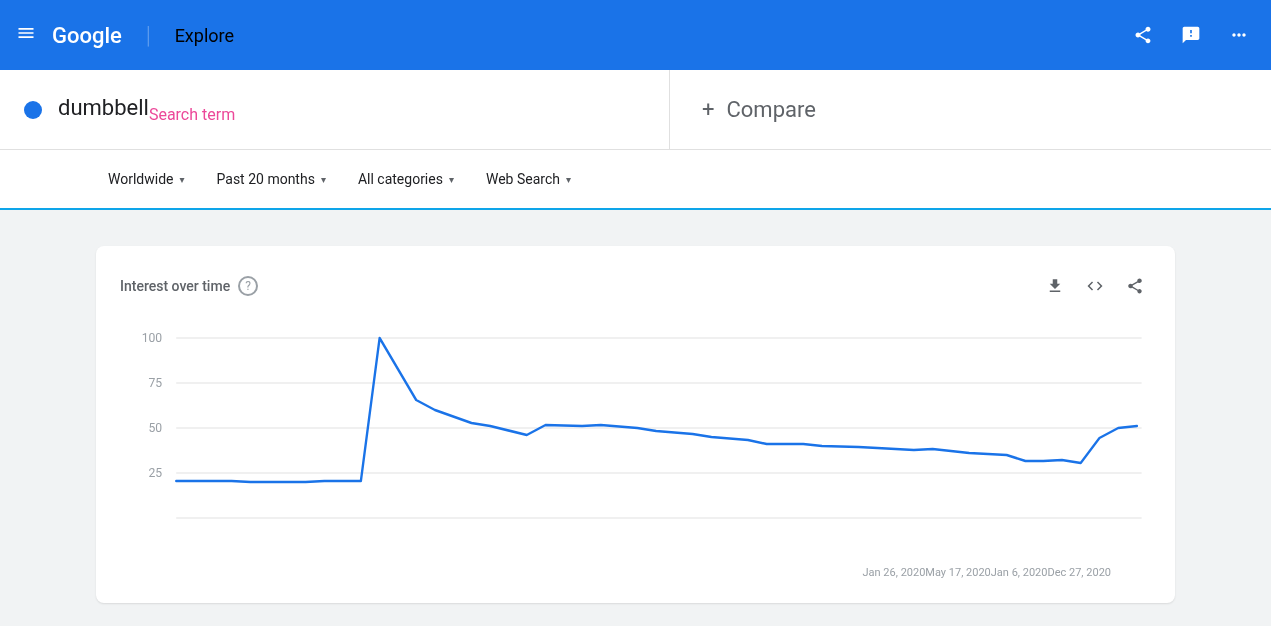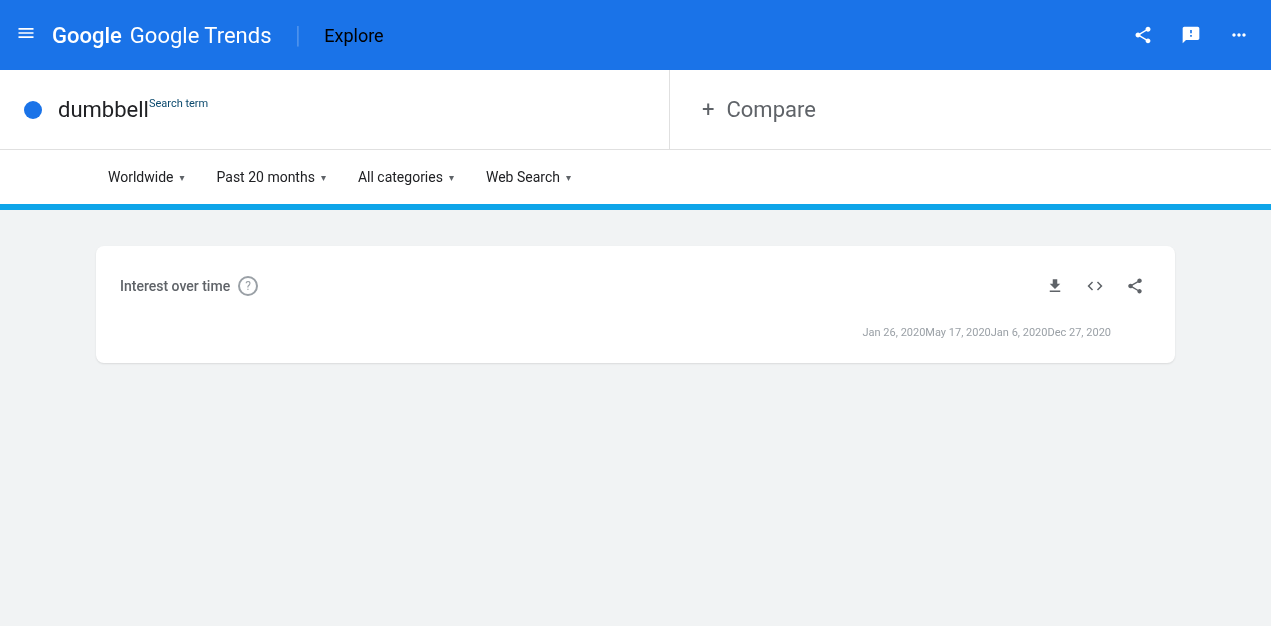--- a/index.html
+++ b/index.html
@@ -50,35 +50,35 @@
     .search-dot {
       width: 18px;
       height: 18px;
       border-radius: 50%;
       background: #1a73e8;
       margin-right: 16px;
       flex-shrink: 0;
     }
     .search-term-text { display: flex; }
     .search-term-name { font-size: 22px; font-weight: 400; color: #202124; }
-    .search-term-label { font-size: 11px; color: #0c4a6e; margin-top: 0; }
+    .search-term-label { font-size: 16px; color: #ec4899; margin-top: 10px; }
     .compare-box {
       flex: 1;
       display: flex;
       align-items: center;
       padding: 16px 32px;
       cursor: pointer;
     }
     .compare-plus { font-size: 22px; color: #5f6368; margin-right: 12px; }
     .compare-text { font-size: 22px; color: #5f6368; }
 
     
     .filters-bar {
       background: white;
-      border-bottom: 6px solid #0ea5e9;
+      border-bottom: 2px solid #0ea5e9;
       display: flex;
       align-items: center;
       padding: 0 96px;
       height: 60px;
       gap: 8px;
     }
     .filter-btn {
       display: flex;
       align-items: center;
       gap: 6px;
@@ -166,21 +166,20 @@
 <header class="header">
   <span class="header-menu-icon">
     <svg width="20" height="20" viewBox="0 0 24 24" fill="white">
       <path d="M3 18h18v-2H3v2zm0-5h18v-2H3v2zm0-7v2h18V6H3z"></path>
     </svg>
   </span>
   <div class="header-logo">
     <span style="font-size:22px; font-weight:500;">
       <span style="color:#fff;">G</span><span style="color:#fff;">o</span><span style="color:#fff;">o</span><span style="color:#fff;">g</span><span style="color:#fff;">l</span><span style="color:#fff;">e</span>
     </span>
-    <span style="color:white; font-size:22px; margin-left:4px;">Google Trends</span>
   </div>
   <span class="header-divider">|</span>
   <span class="header-explore">Explore</span>
   <div class="header-spacer"></div>
   <div class="header-icons">
     <div class="header-icon-btn">
       <svg width="20" height="20" viewBox="0 0 24 24" fill="white">
         <path d="M18 16.08c-.76 0-1.44.3-1.96.77L8.91 12.7c.05-.23.09-.46.09-.7s-.04-.47-.09-.7l7.05-4.11c.54.5 1.25.81 2.04.81 1.66 0 3-1.34 3-3s-1.34-3-3-3-3 1.34-3 3c0 .24.04.47.09.7L8.04 9.81C7.5 9.31 6.79 9 6 9c-1.66 0-3 1.34-3 3s1.34 3 3 3c.79 0 1.5-.31 2.04-.81l7.12 4.16c-.05.21-.08.43-.08.65 0 1.61 1.31 2.92 2.92 2.92s2.92-1.31 2.92-2.92-1.31-2.92-2.92-2.92z"></path>
       </svg>
     </div>
@@ -249,20 +248,76 @@
           </svg>
         </div>
         <div class="chart-action-btn">
           <svg width="18" height="18" viewBox="0 0 24 24" fill="#5f6368">
             <path d="M18 16.08c-.76 0-1.44.3-1.96.77L8.91 12.7c.05-.23.09-.46.09-.7s-.04-.47-.09-.7l7.05-4.11c.54.5 1.25.81 2.04.81 1.66 0 3-1.34 3-3s-1.34-3-3-3-3 1.34-3 3c0 .24.04.47.09.7L8.04 9.81C7.5 9.31 6.79 9 6 9c-1.66 0-3 1.34-3 3s1.34 3 3 3c.79 0 1.5-.31 2.04-.81l7.12 4.16c-.05.21-.08.43-.08.65 0 1.61 1.31 2.92 2.92 2.92s2.92-1.31 2.92-2.92-1.31-2.92-2.92-2.92z"></path>
           </svg>
         </div>
       </div>
     </div>
 
+    <div class="chart-container">
+      <svg class="chart-svg" viewBox="0 0 1100 240" preserveAspectRatio="none">
+
+        <line x1="60" y1="20" x2="1090" y2="20" stroke="#e0e0e0" stroke-width="1"></line>
+        <line x1="60" y1="65" x2="1090" y2="65" stroke="#e0e0e0" stroke-width="1"></line>
+        <line x1="60" y1="110" x2="1090" y2="110" stroke="#e0e0e0" stroke-width="1"></line>
+        <line x1="60" y1="155" x2="1090" y2="155" stroke="#e0e0e0" stroke-width="1"></line>
+        <line x1="60" y1="200" x2="1090" y2="200" stroke="#e0e0e0" stroke-width="1"></line>
+
+        <text x="45" y="24" text-anchor="end" font-size="13" fill="#9aa0a6">100</text>
+        <text x="45" y="69" text-anchor="end" font-size="13" fill="#9aa0a6">75</text>
+        <text x="45" y="114" text-anchor="end" font-size="13" fill="#9aa0a6">50</text>
+        <text x="45" y="159" text-anchor="end" font-size="13" fill="#9aa0a6">25</text>
+
+        <polyline fill="none" stroke="#1a73e8" stroke-width="2.5" stroke-linejoin="round" stroke-linecap="round" points="
+            60,163
+            119,163
+            139,164
+            178,164
+            198,164
+            218,163
+            257,163
+            277,20
+            316,82
+            336,92
+            375,105
+            395,108
+            434,117
+            454,107
+            493,108
+            513,107
+            552,110
+            572,113
+            611,116
+            631,119
+            670,122
+            690,126
+            729,126
+            749,128
+            788,129
+            808,130
+            847,132
+            867,131
+            906,135
+            926,136
+            946,137
+            966,143
+            985,143
+            1005,142
+            1025,145
+            1045,120
+            1065,110
+            1085,108
+          "></polyline>
+      </svg>
+    </div>
 
     <div class="x-axis-labels">
       <span>Jan 26, 2020</span>
       <span>May 17, 2020</span>
       <span>Jan 6, 2020</span>
       <span>Dec 27, 2020</span>
     </div>
   </div>
 </div>
 

